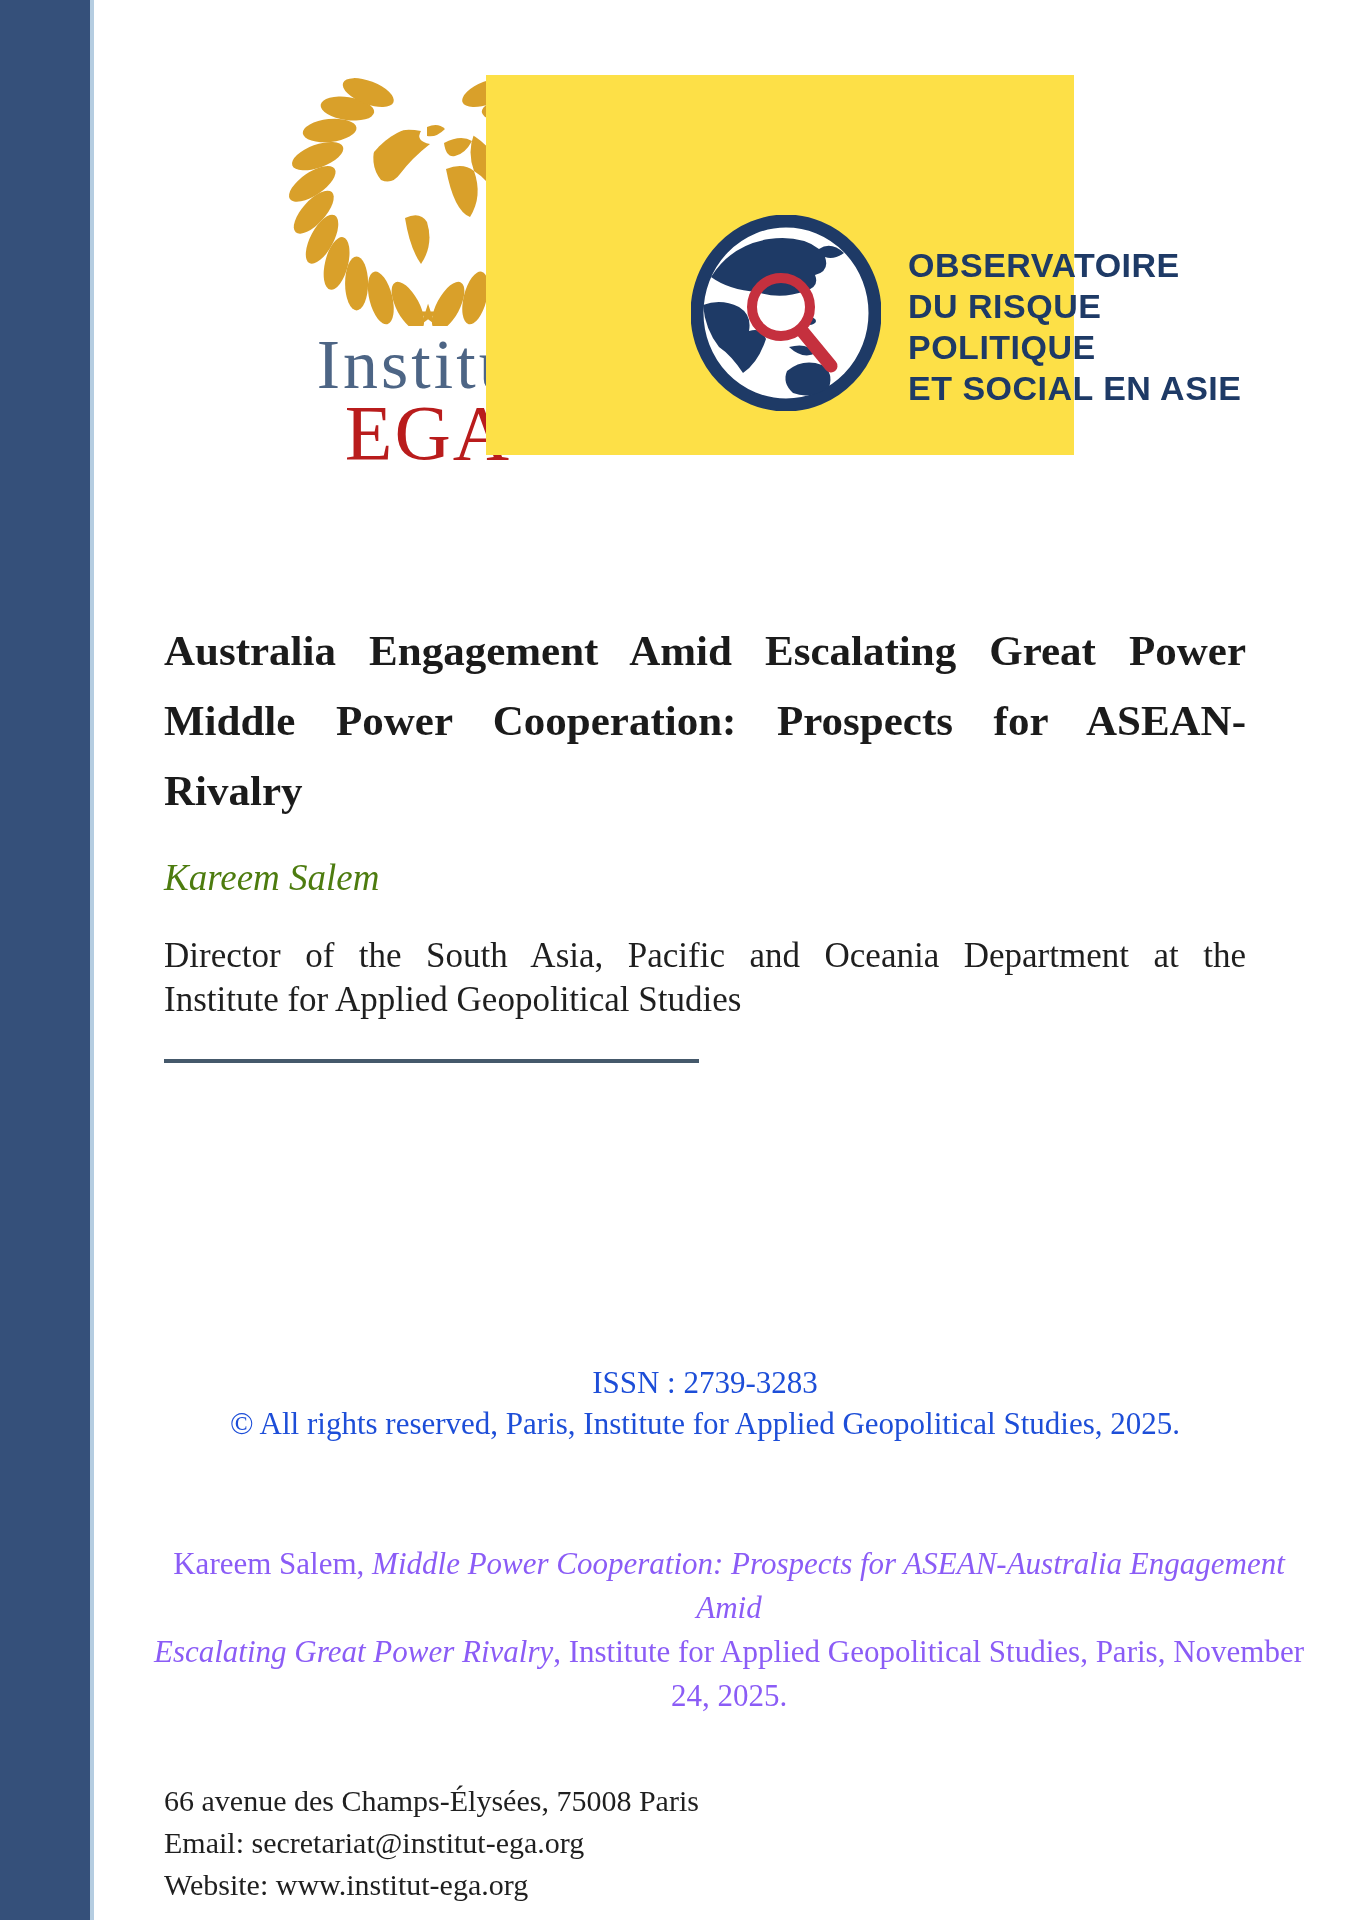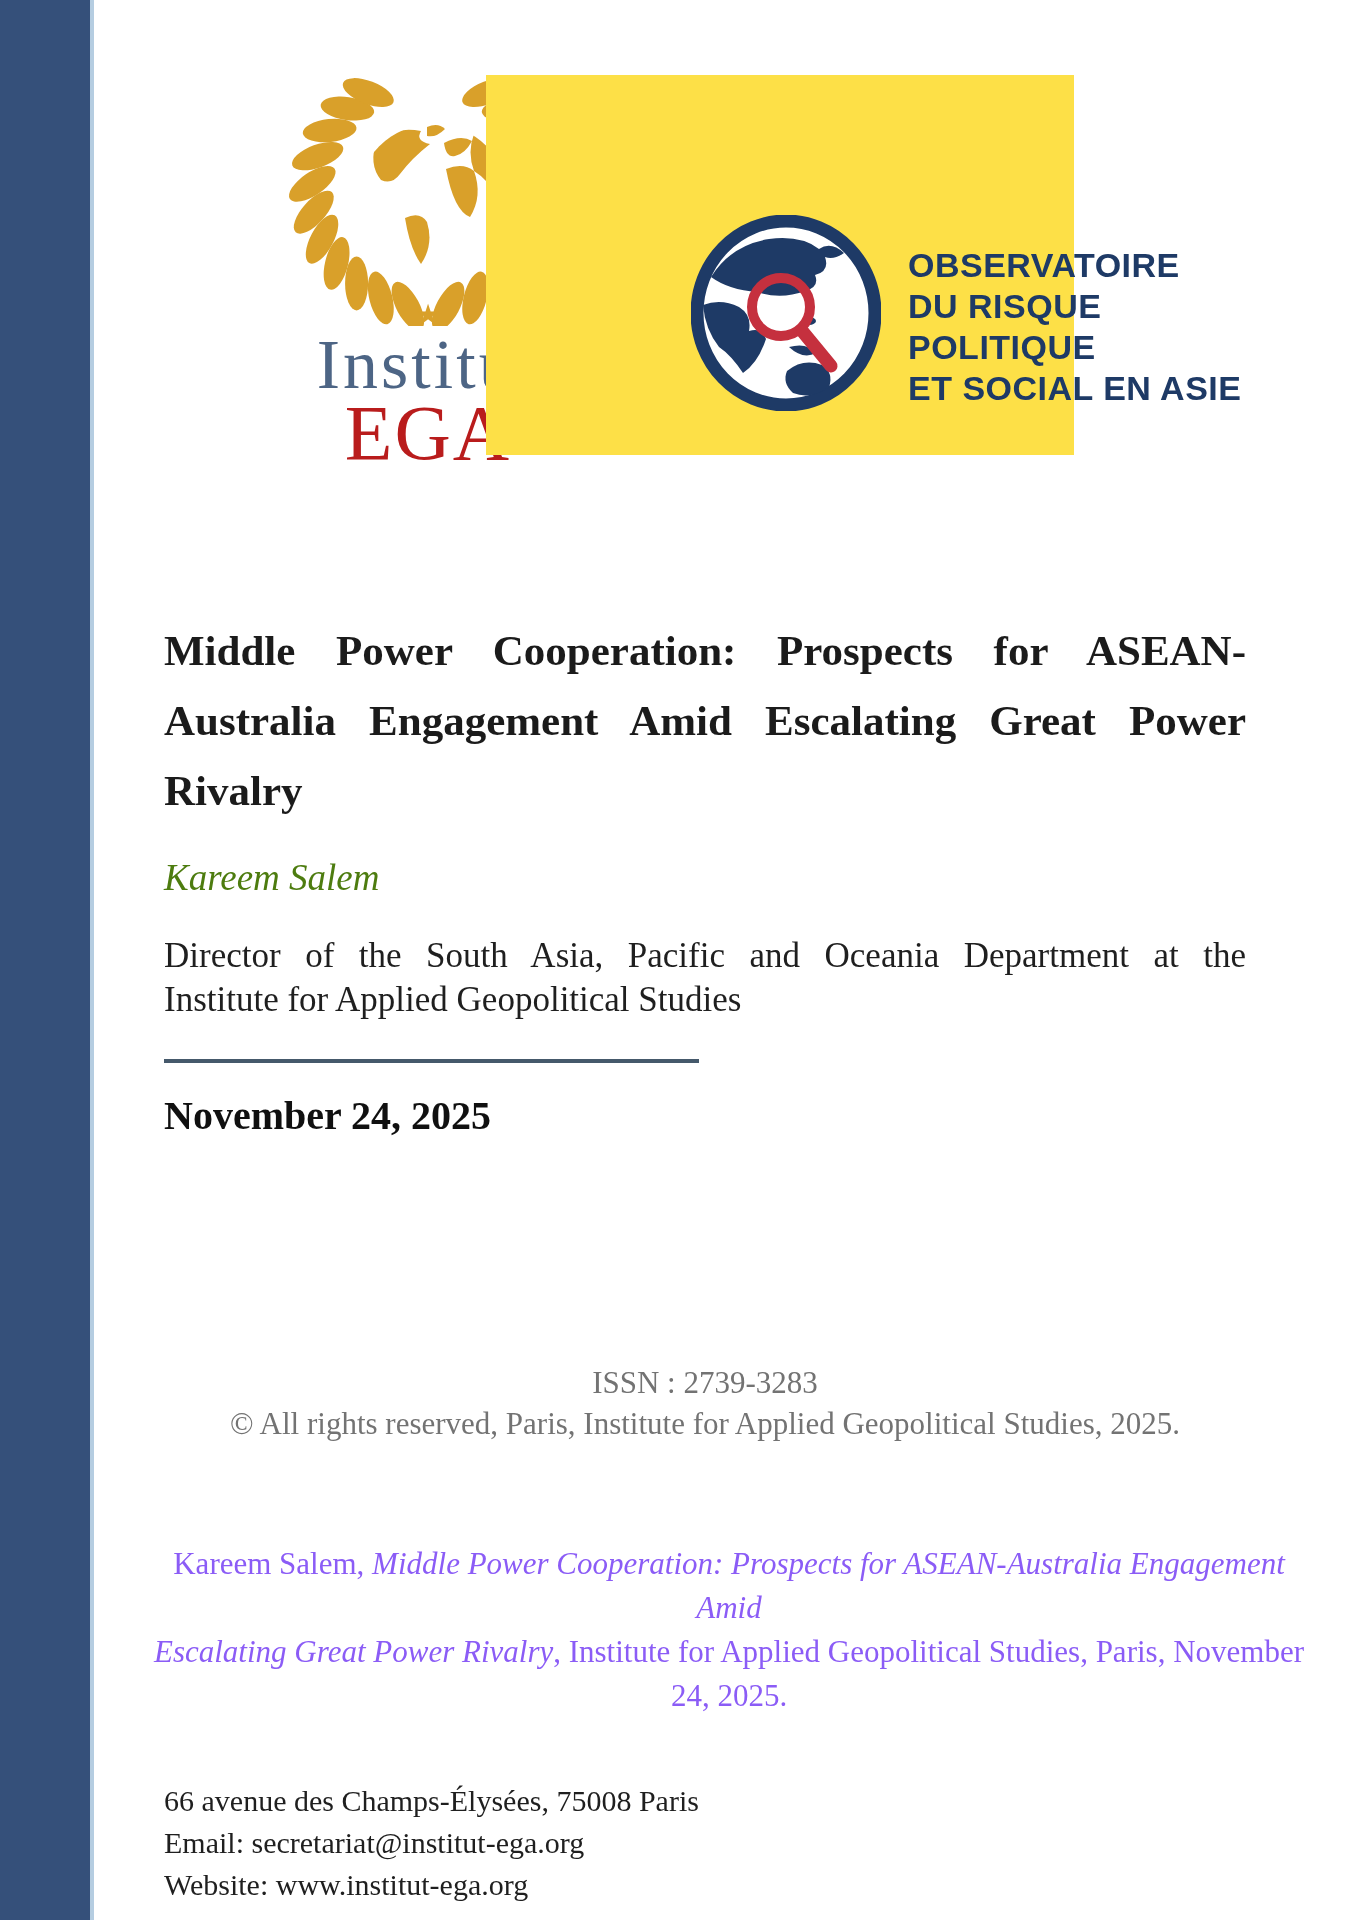--- a/index.html
+++ b/index.html
@@ -20,21 +20,21 @@
               white-space:nowrap;}
   
   .title{position:absolute;left:164px;top:616px;width:1082px;font-weight:bold;font-size:43px;
          line-height:70px;color:#1b1b1b;}
   .just{text-align:justify;text-align-last:justify;}
   .author{position:absolute;left:164px;top:856px;font-style:italic;font-size:37px;color:#4d7c0f;}
   .bio{position:absolute;left:164px;top:934px;width:1082px;font-size:35px;line-height:44px;color:#1f1f1f;}
   .rule{position:absolute;left:164px;top:1059px;width:535px;height:4px;background:#45596b;}
   .date{position:absolute;left:164px;top:1092px;font-weight:bold;font-size:40px;color:#101010;}
   .issn{position:absolute;left:164px;top:1362px;width:1082px;text-align:center;font-size:31px;
-        line-height:41px;color:#737373;}
+        line-height:41px;color:#1d4ed8;}
   .cite-head{position:absolute;left:164px;top:1506px;width:1082px;text-align:center;
              font-weight:bold;font-size:29px;color:#3c5378;}
   .citation{position:absolute;left:143px;top:1542px;width:1172px;text-align:center;font-size:31px;
             line-height:44px;color:#8b5cf6;}
   .citation .it{font-style:italic;}
   .footer{position:absolute;left:164px;top:1780px;width:1082px;font-size:30px;
           line-height:42px;color:#1f1f1f;}
 </style>
 </head>
 <body>
@@ -112,34 +112,33 @@
     </svg>
     <div class="orpsa-text">
       <div>OBSERVATOIRE</div>
       <div>DU RISQUE</div>
       <div>POLITIQUE</div>
       <div>ET SOCIAL EN ASIE</div>
     </div>
   </div>
 
   <div class="title">
+    <div class="just">Australia Engagement Amid Escalating Great Power</div>
     <div class="just">Middle Power Cooperation: Prospects for ASEAN-</div>
-    <div class="just">Australia Engagement Amid Escalating Great Power</div>
     <div>Rivalry</div>
   </div>
 
   <div class="author">Kareem Salem</div>
   <div class="bio">
     <div class="just">Director of the South Asia, Pacific and Oceania Department at the</div>
     <div>Institute for Applied Geopolitical Studies</div>
   </div>
 
   <div class="rule"></div>
 
-  <div class="date">November 24, 2025</div>
 
   <div class="issn">
     <div>ISSN : 2739-3283</div>
     <div>© All rights reserved, Paris, Institute for Applied Geopolitical Studies, 2025.</div>
   </div>
 
   <div class="citation">
     <div><span>Kareem Salem, </span><span class="it">Middle Power Cooperation: Prospects for ASEAN-Australia Engagement Amid</span></div>
     <div><span class="it">Escalating Great Power Rivalry</span><span>, Institute for Applied Geopolitical Studies, Paris, November 24, 2025.</span></div>
   </div>

